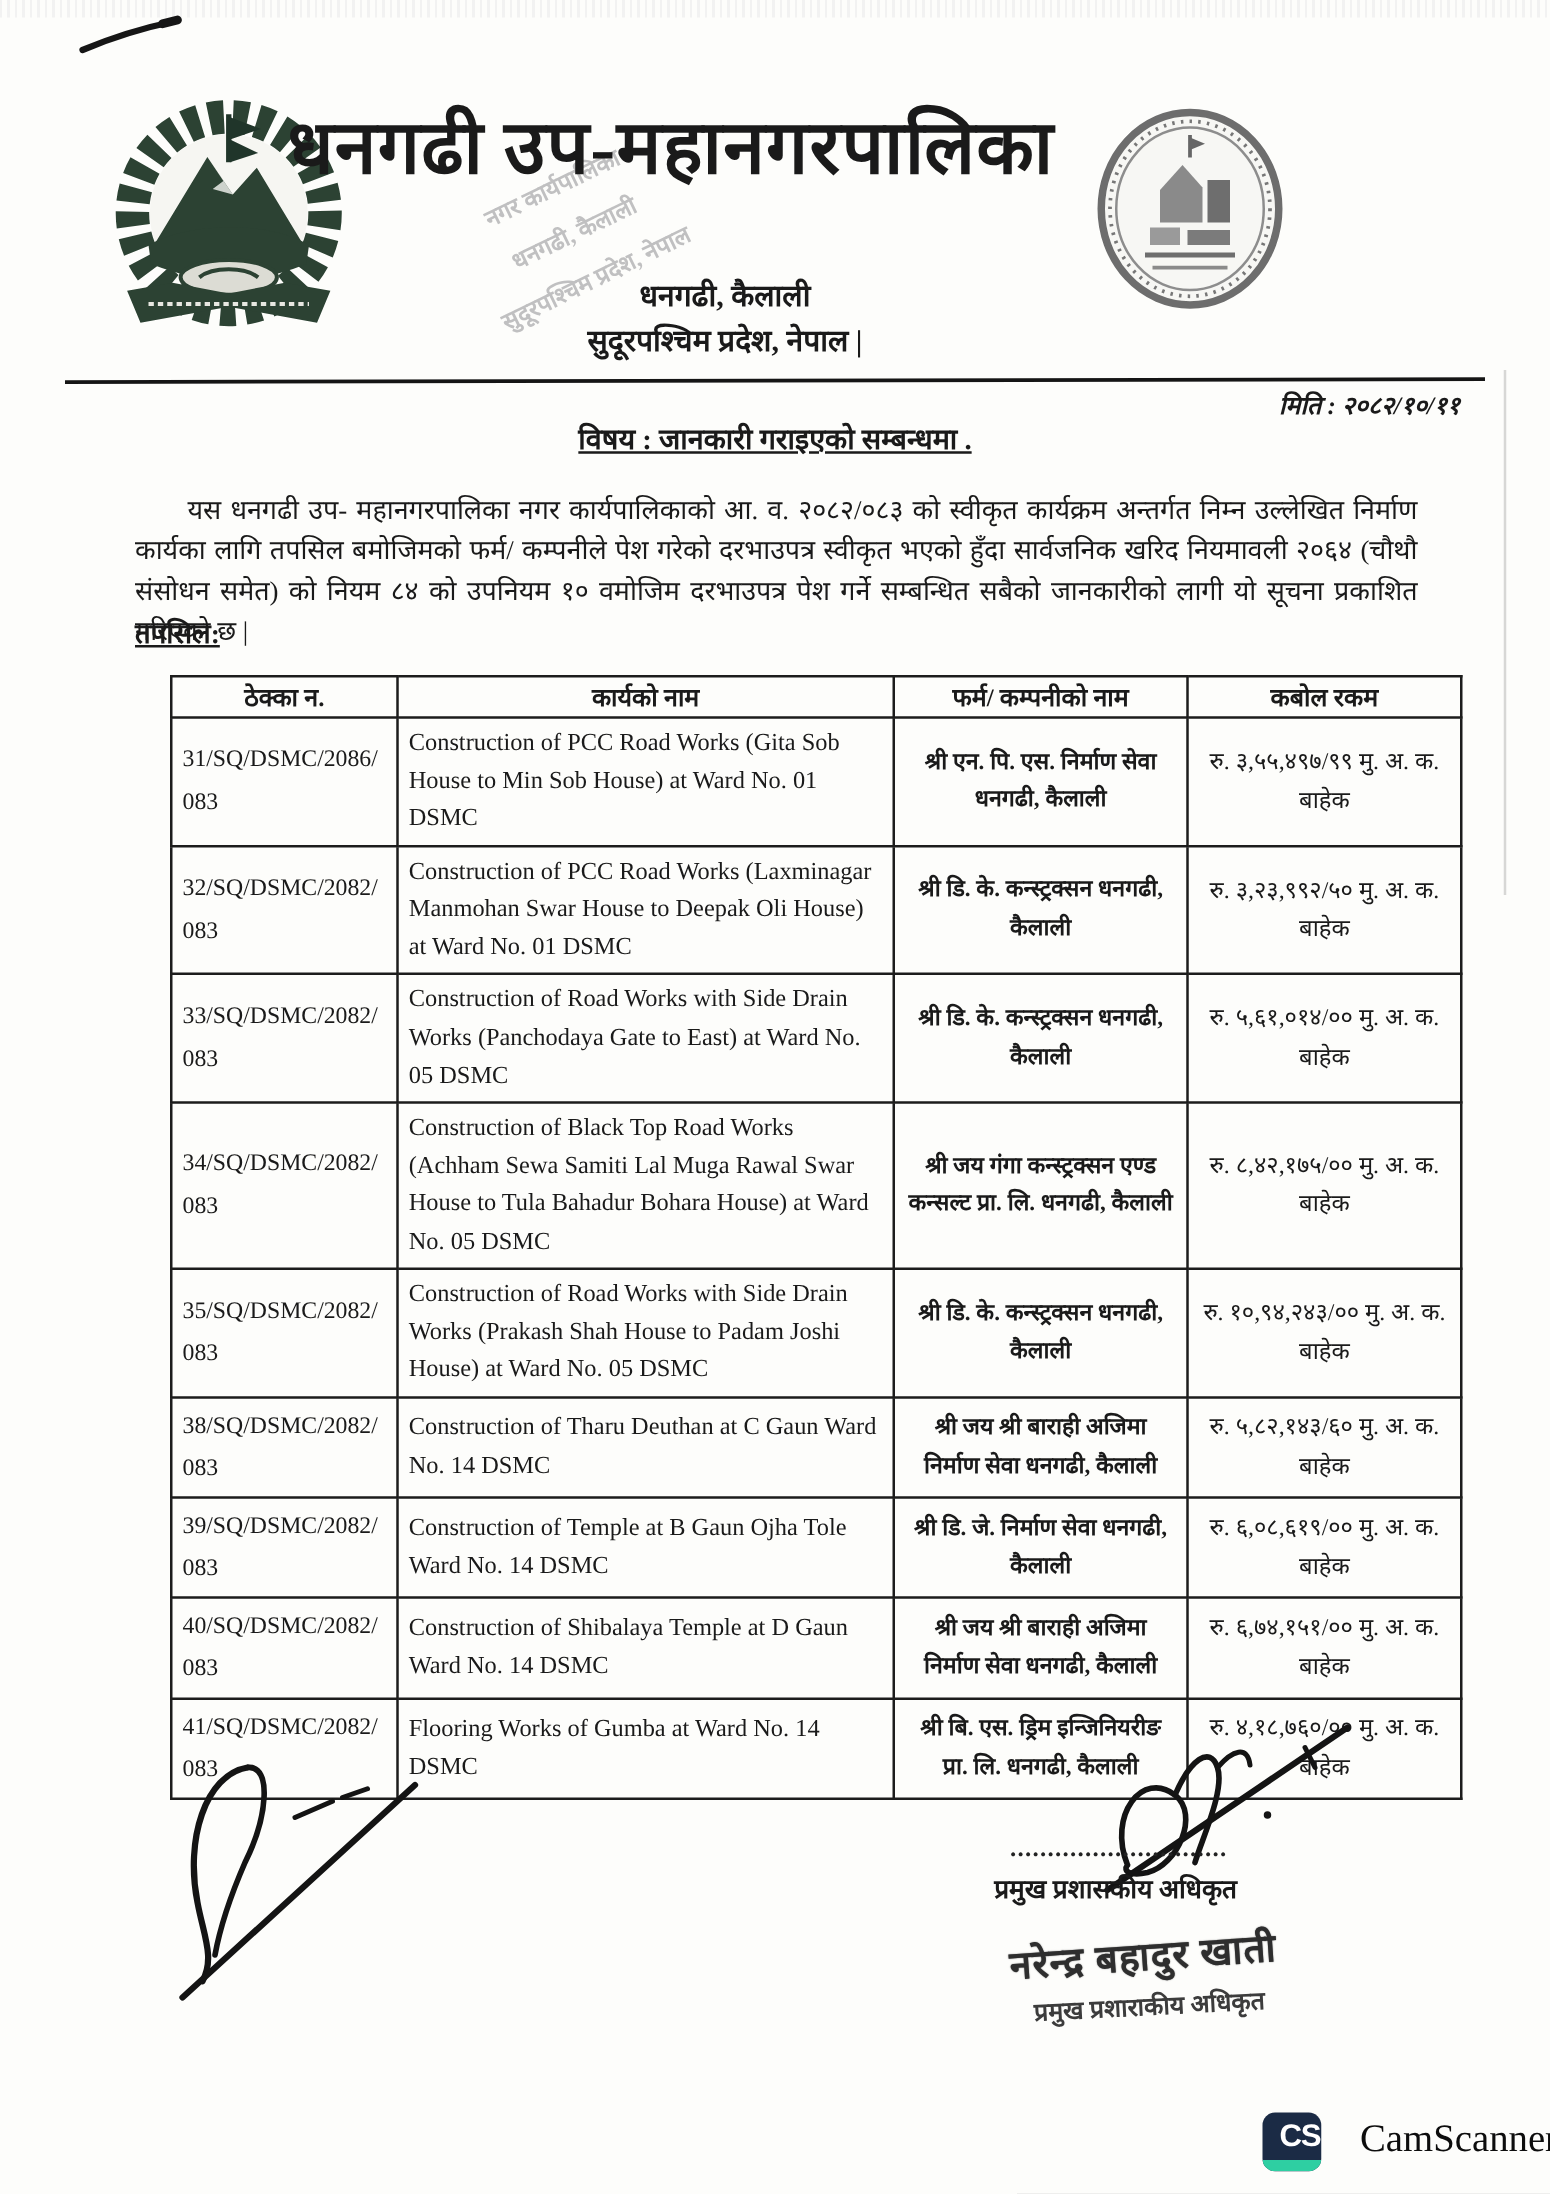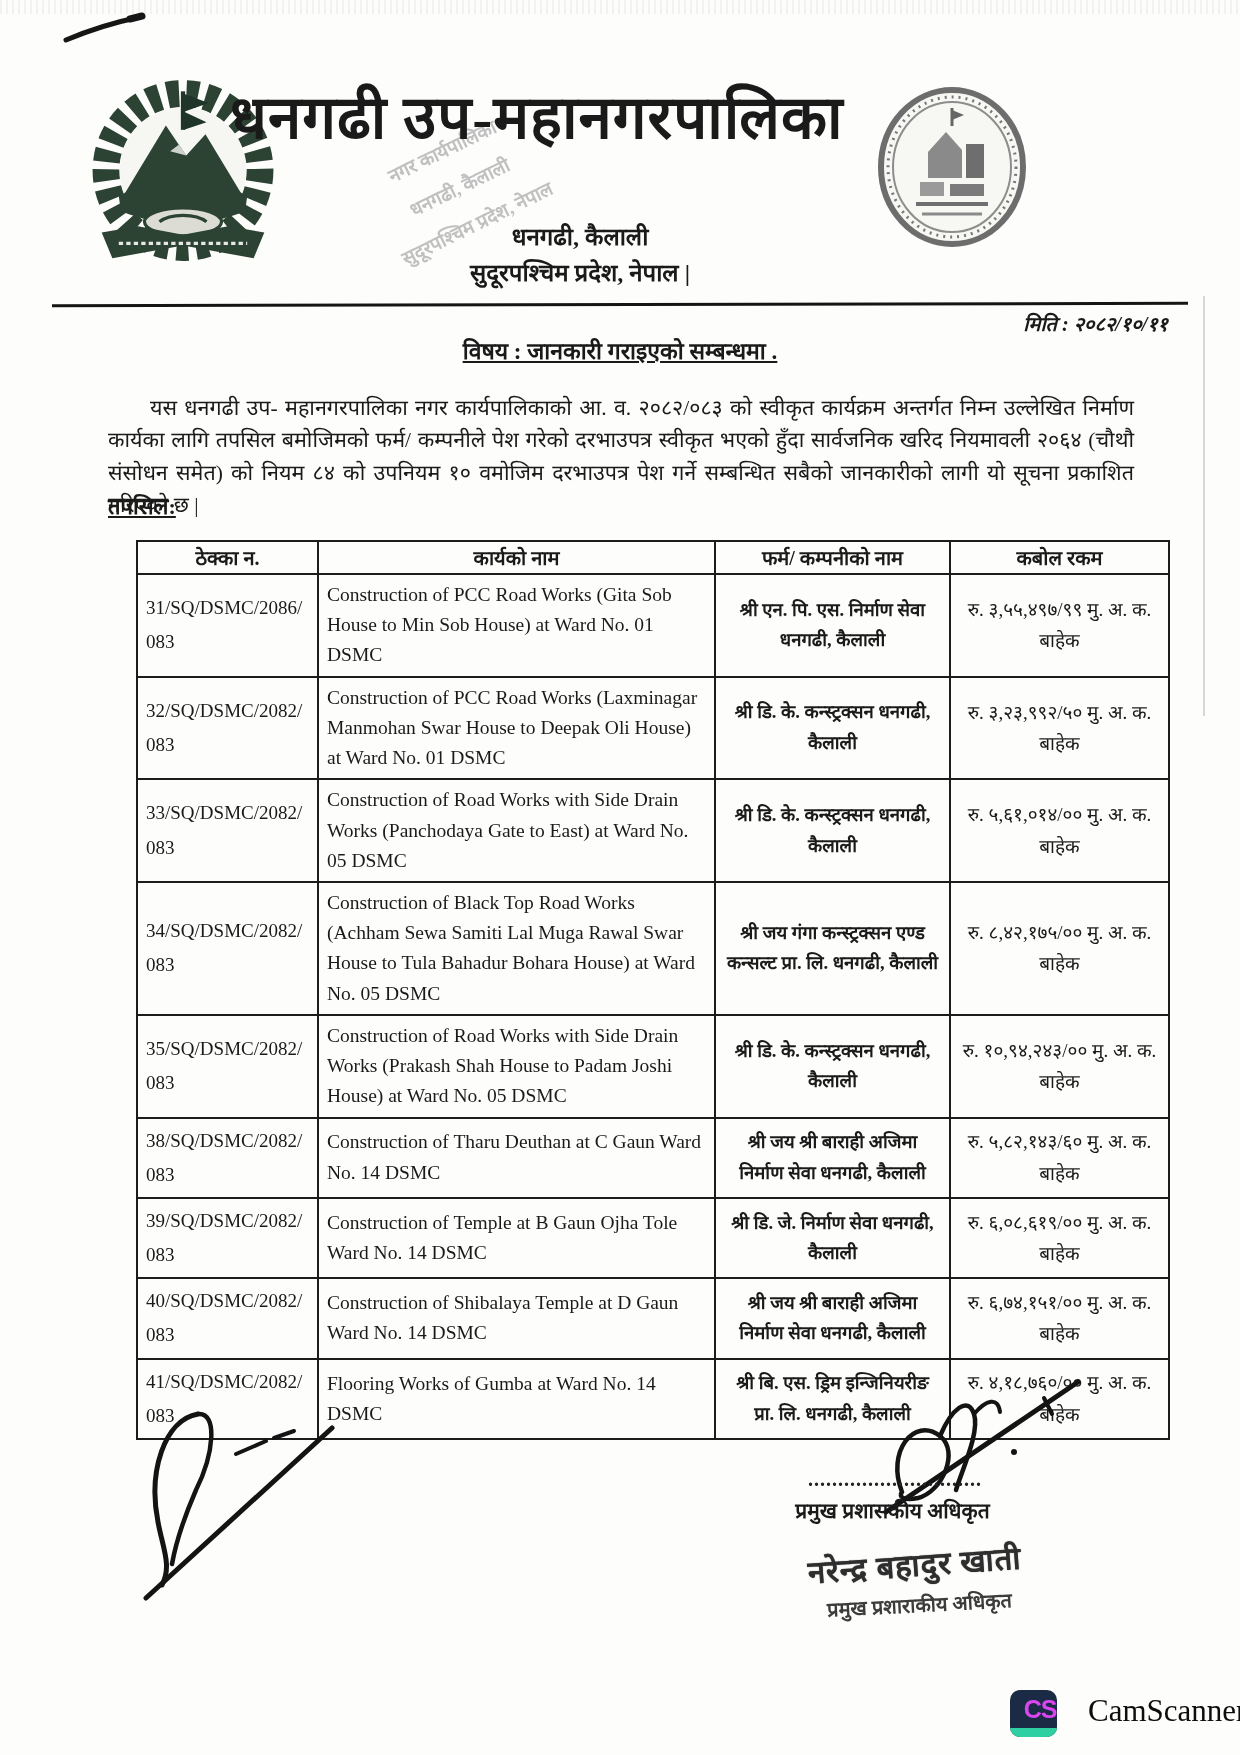--- a/index.html
+++ b/index.html
@@ -54,21 +54,21 @@
   .stamp-name{position:absolute;top:1543px;left:782px;width:265px;text-align:center;
     font-size:31px;font-weight:bold;color:#2e2e2e;transform:rotate(-4deg);letter-spacing:1px;
     text-shadow:0 0 1px #555;}
   .stamp-title{position:absolute;top:1591px;left:802px;width:235px;text-align:center;
     font-size:20px;font-weight:bold;color:#3c3c3c;transform:rotate(-3deg);}
 
   
   .cs-badge{position:absolute;left:1010px;top:1690px;width:47px;height:47px;border-radius:10px;
     overflow:hidden;display:flex;flex-direction:column;}
   .cs-badge .cs-top{flex:1;display:flex;align-items:center;justify-content:center;
-    color:#d946ef;font-family:"Liberation Sans","DejaVu Sans",sans-serif;font-weight:bold;font-size:25px;letter-spacing:-1px;padding-left:13px;}
+    color:#ffffff;font-family:"Liberation Sans","DejaVu Sans",sans-serif;font-weight:bold;font-size:25px;letter-spacing:-1px;padding-left:13px;}
   .cs-badge .cs-strip{height:9px;}
   .cs-label{position:absolute;left:1088px;top:1693px;font-size:31px;color:#0d0d0d;
     font-family:"Liberation Serif","DejaVu Serif",serif;}
 </style>
 </head>
 <body>
 
 <div class="page">
 
   <div class="scan-noise-top"></div>

